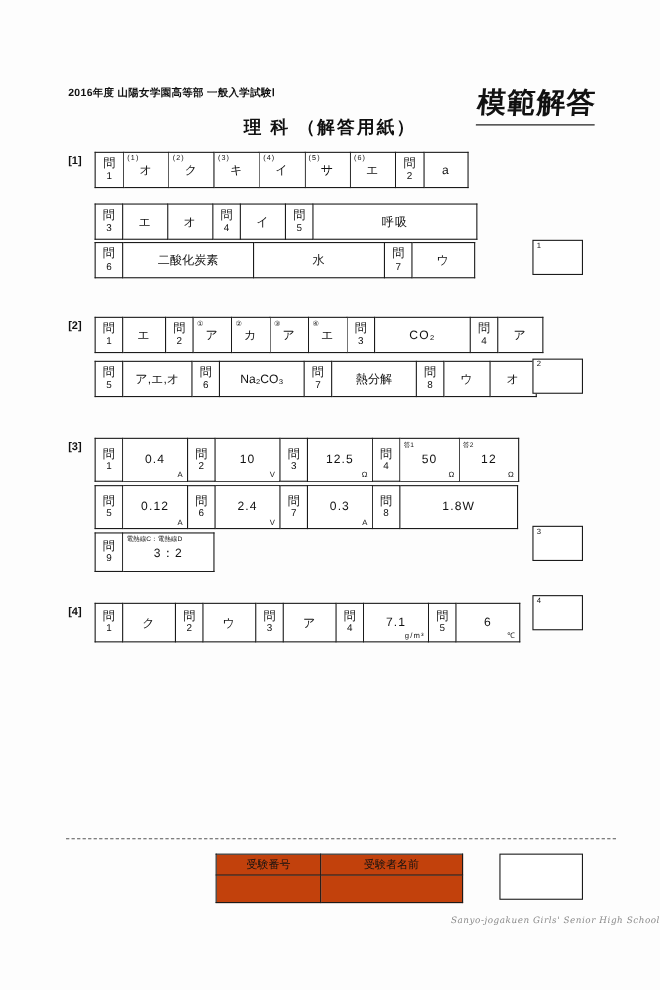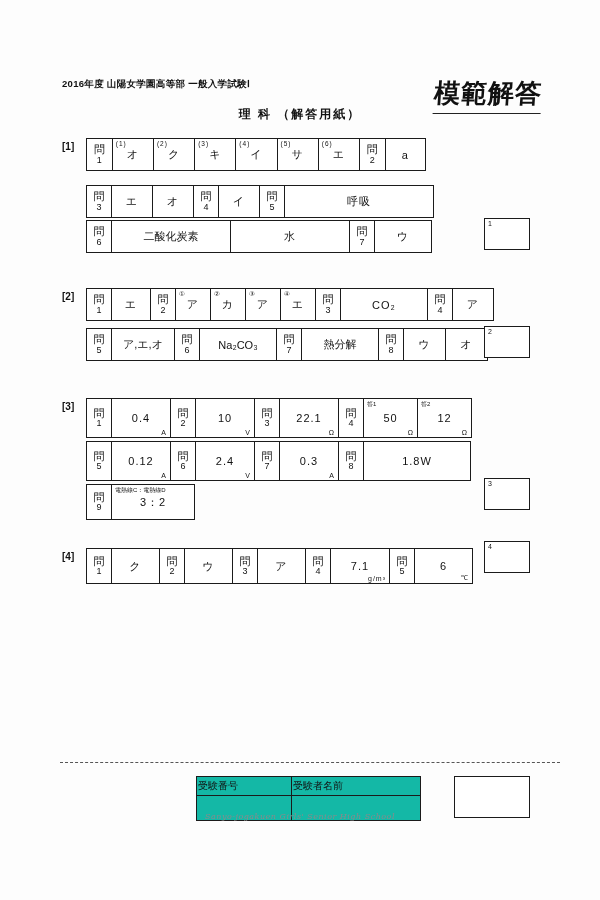--- a/index.html
+++ b/index.html
@@ -48,21 +48,21 @@
     content: "";
     position: absolute;
     left: 0; right: 0; bottom: -3px;
     border-bottom: 1px solid #222;
   }
   .title {
     position: absolute;
     left: 0; right: 0;
     top: 106px;
     text-align: center;
-    font-size: 12px;
+    font-size: 16px;
     font-weight: bold;
     letter-spacing: 2px;
   }
   .secmark {
     position: absolute;
     font-size: 10px;
     font-weight: bold;
   }
   
   .grid {
@@ -141,40 +141,40 @@
   }
   .foot-table {
     position: absolute;
     left: 196px;
     top: 776px;
     border-collapse: collapse;
     table-layout: fixed;
   }
   .foot-table td {
     border: 1px solid #1b1b1b;
-    text-align: left;
+    text-align: center;
     font-size: 10px;
     height: 16px;
-    background: #14b8a6;
+    background: #c2410c;
   }
   .foot-table td.empty { height: 22px; }
   .foot-score {
     position: absolute;
     left: 454px;
     top: 776px;
     width: 74px;
     height: 40px;
     border: 1px solid #1b1b1b;
     background: #fff;
   }
   .school-script {
     position: absolute;
     left: 0; right: 0;
-    top: 812px;
-    text-align: center;
+    top: 832px;
+    text-align: right;
     font-size: 8px;
     font-style: italic;
     font-family: "DejaVu Serif", serif;
     color: #8a8a8a;
     letter-spacing: 0.5px;
   }
 </style>
 </head>
 <body>
 
@@ -311,21 +311,21 @@
         <span>問</span><span class="big">1</span>
       </td>
       <td style="width:58px;" class="ans unit"><span>0.4</span><span class="u">A</span></td>
       <td style="width:24px;" class="qlabel">
         <span>問</span><span class="big">2</span>
       </td>
       <td style="width:58px;" class="ans unit"><span>10</span><span class="u">V</span></td>
       <td style="width:24px;" class="qlabel">
         <span>問</span><span class="big">3</span>
       </td>
-      <td style="width:58px;" class="ans unit"><span>22.1</span><span class="u">Ω</span></td>
+      <td style="width:58px;" class="ans unit"><span>12.5</span><span class="u">Ω</span></td>
       <td style="width:24px;" class="qlabel">
         <span>問</span><span class="big">4</span>
       </td>
       <td style="width:53px;" class="ans unit tinytop"><span class="tt">答1</span><span>50</span><span class="u">Ω</span></td>
       <td style="width:53px;" class="ans unit tinytop"><span class="tt">答2</span><span>12</span><span class="u">Ω</span></td>
     </tr>
   </tbody>
     </table>
 
   <table class="grid" style="left:86px; top:441px; width:376px;">

